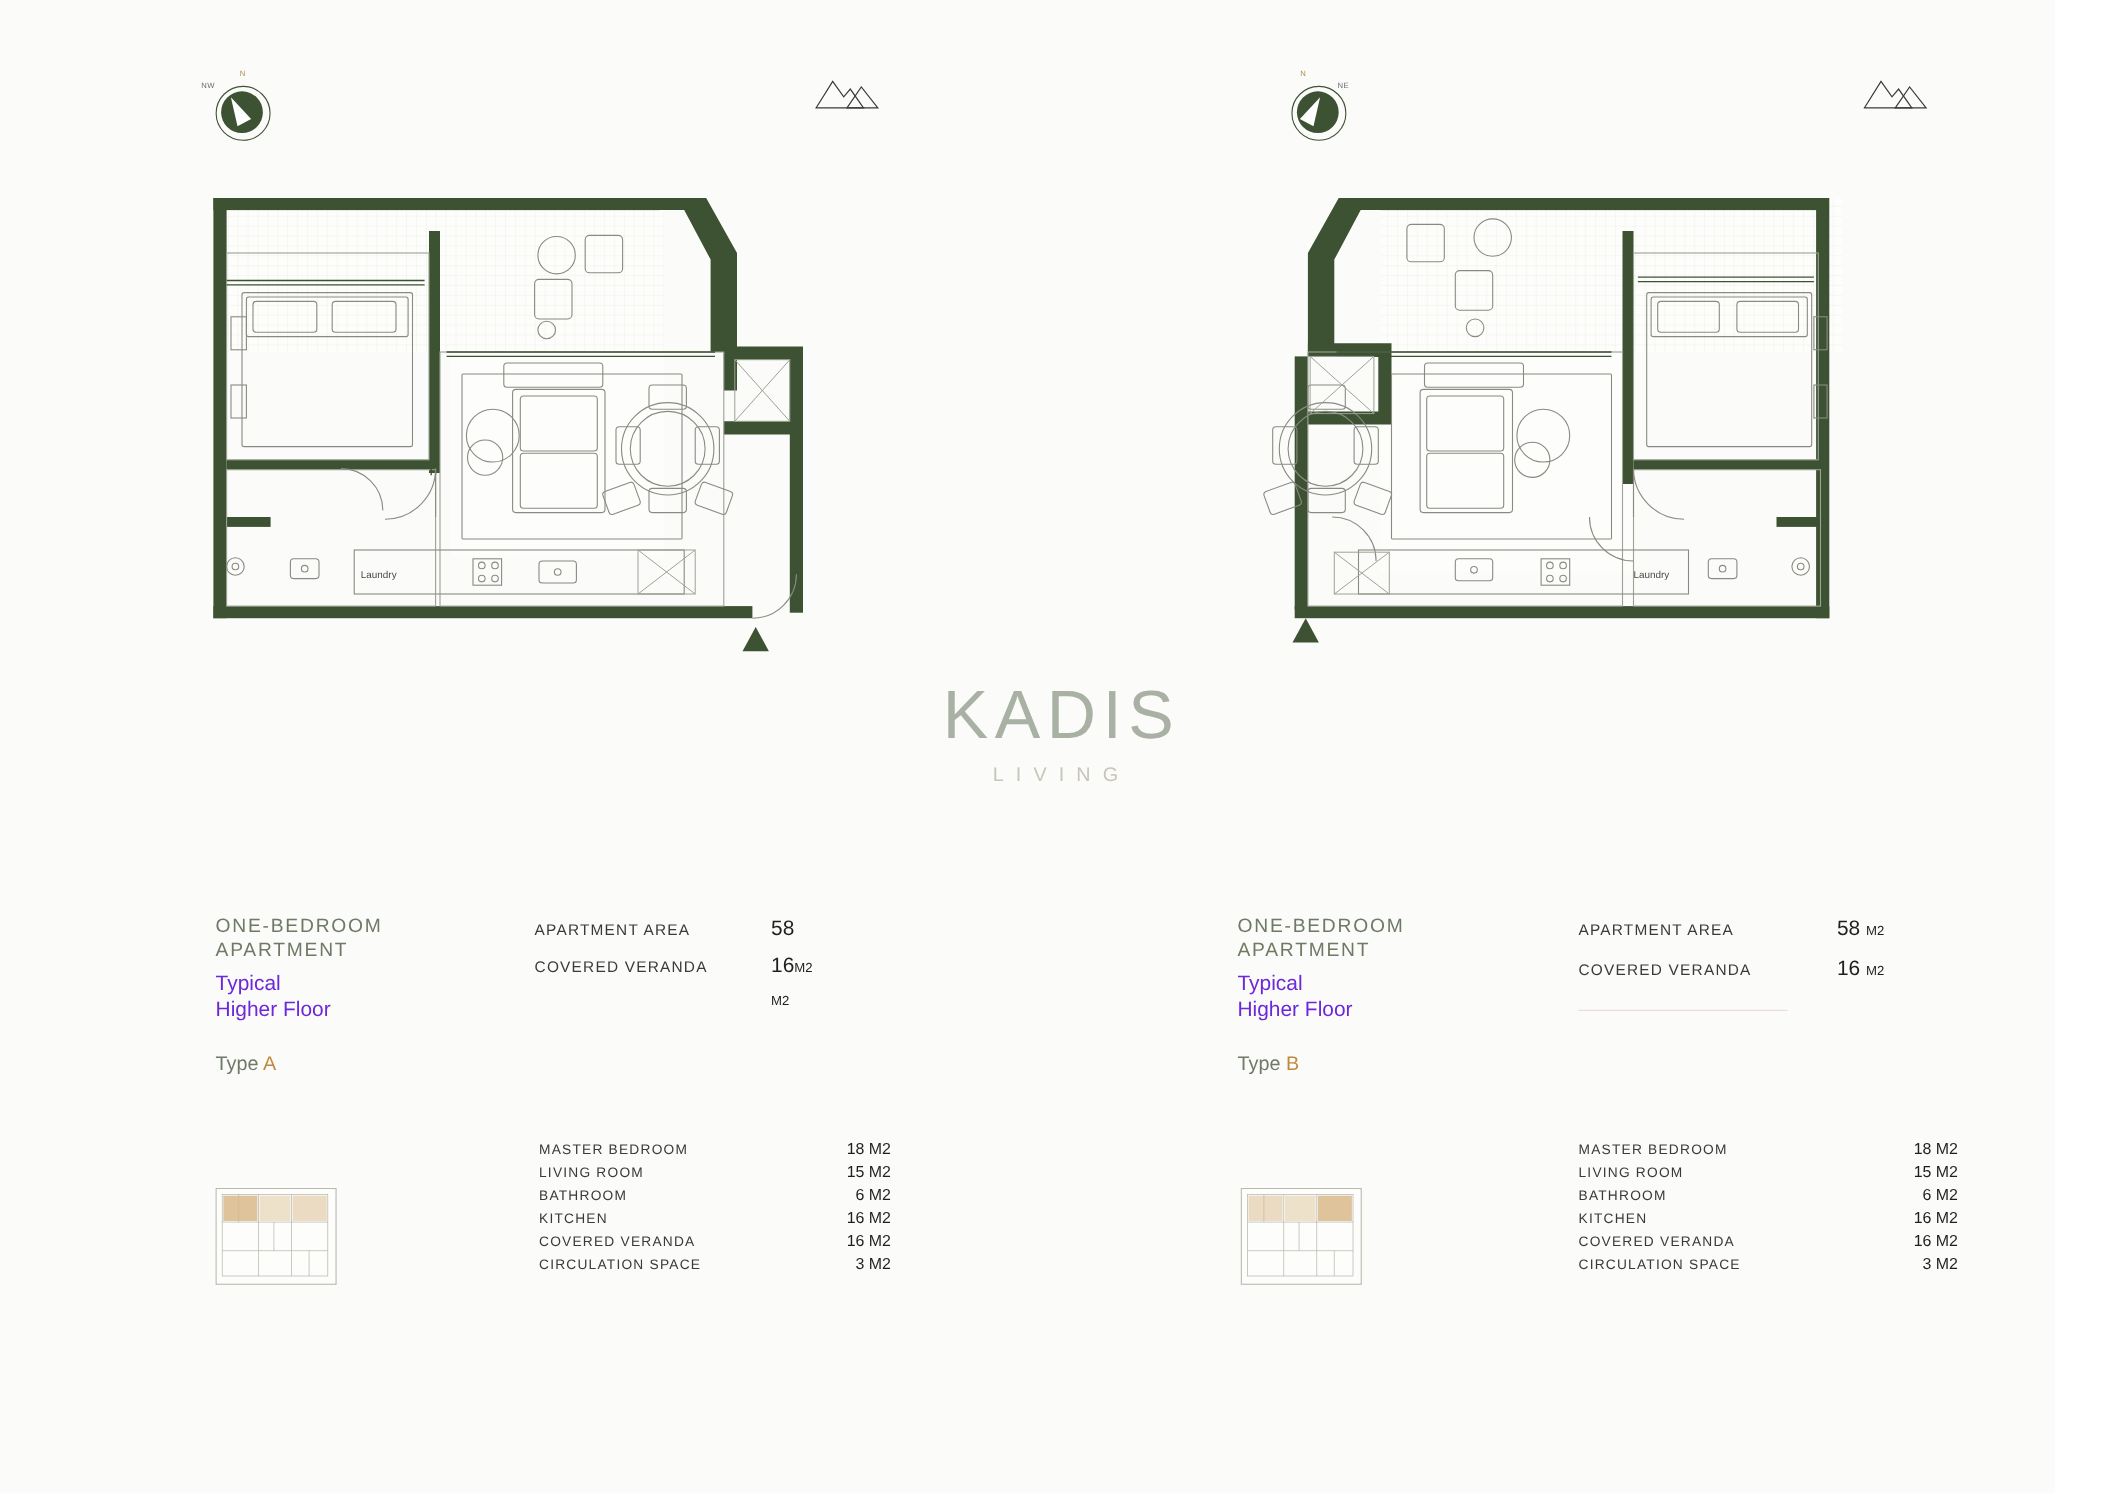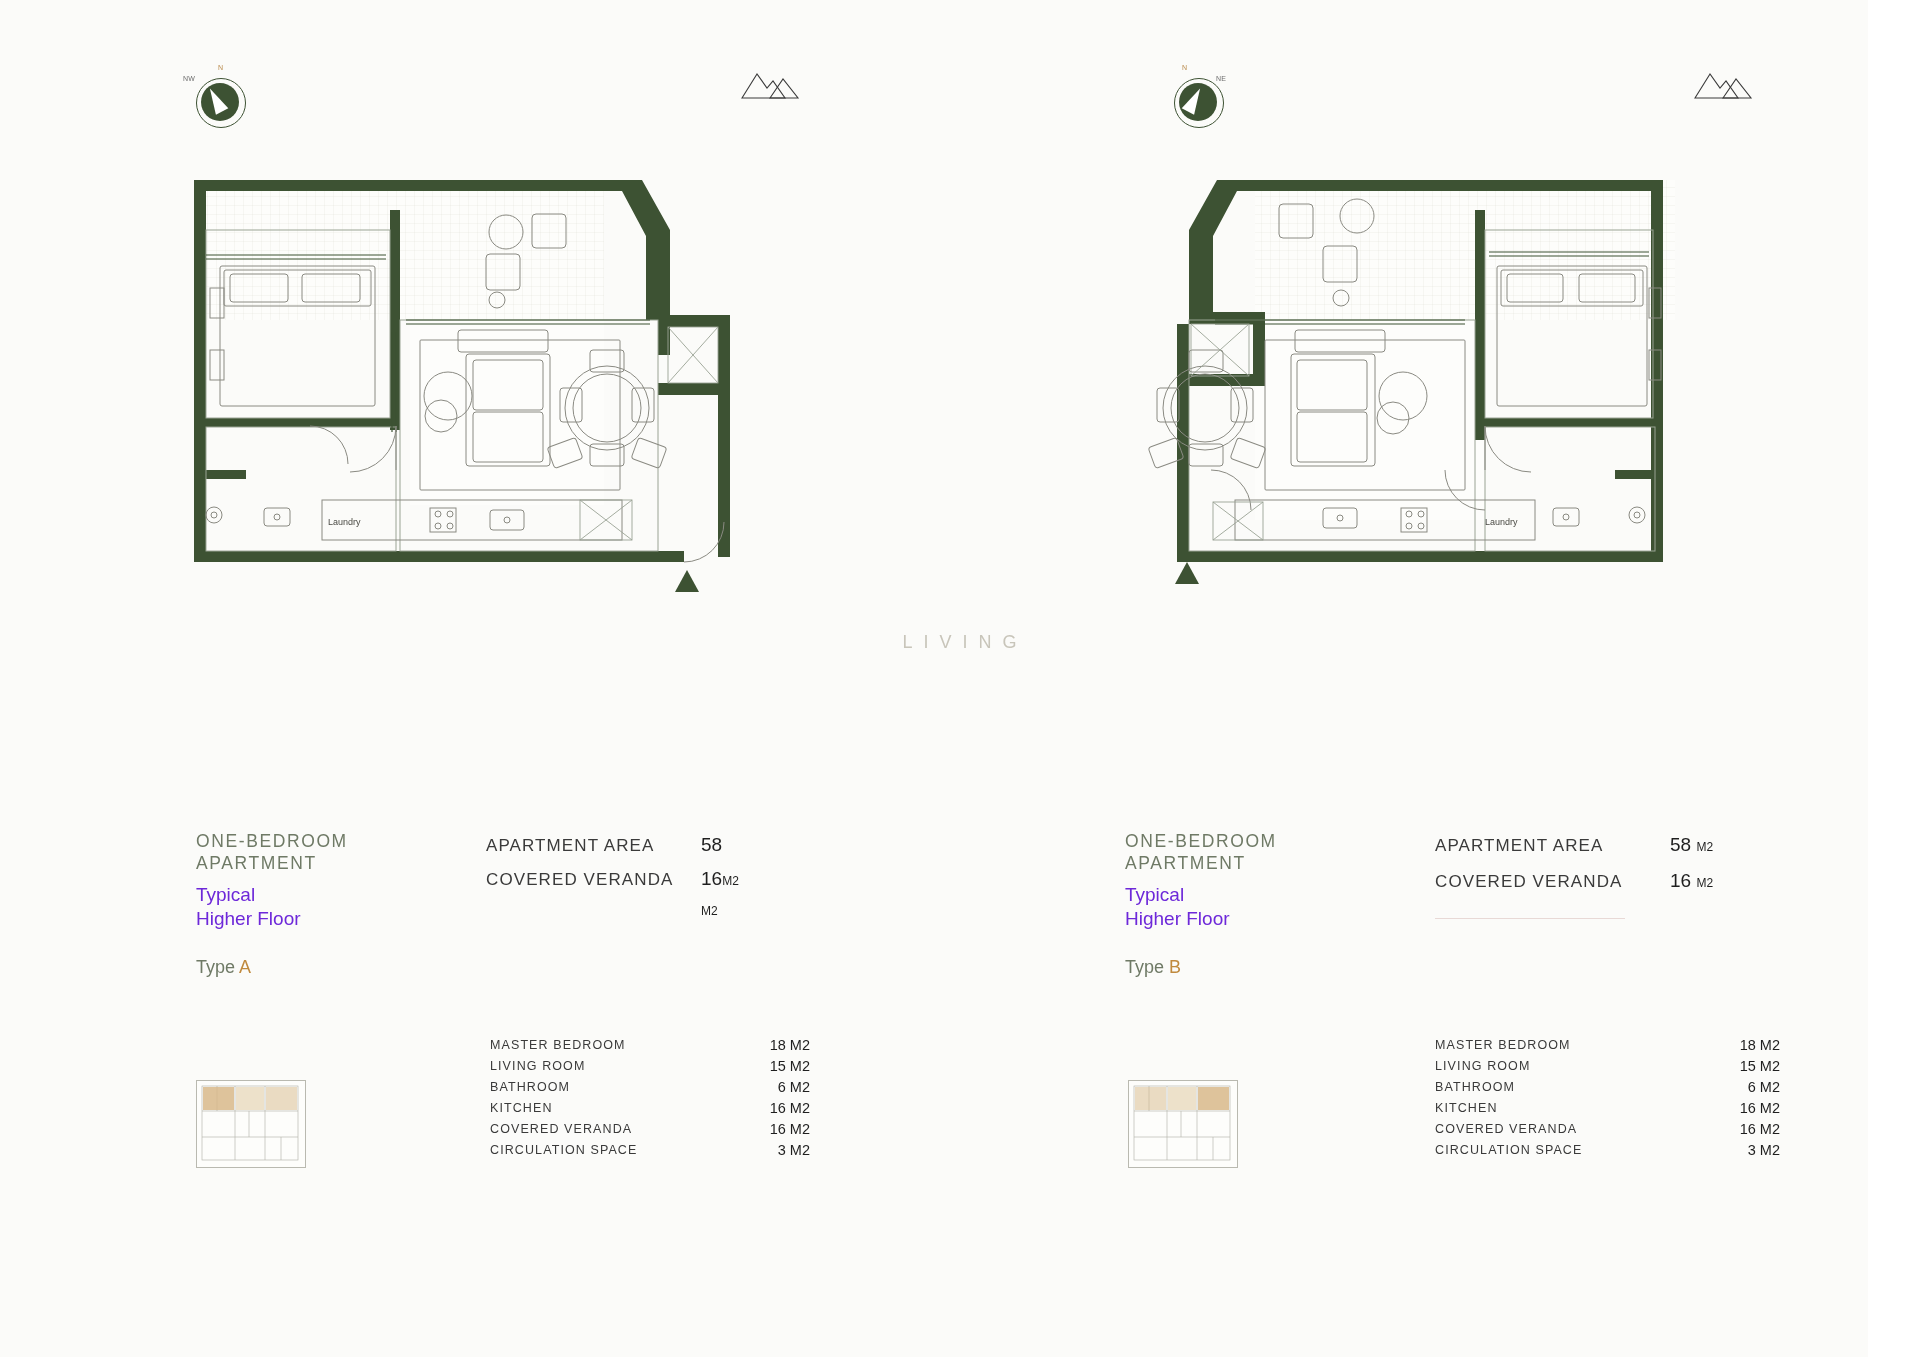--- a/index.html
+++ b/index.html
@@ -114,21 +114,21 @@
     font-size: 18px;
     color: #6f7a66;
   }
   .unit-type .letter { color: #c08a3e; }
 
   .area-row {
     display: flex;
     align-items: baseline;
   }
   .area-label {
-    font-size: 17px;
+    font-size: 14px;
     letter-spacing: 1.1px;
     color: #3a3a3a;
     text-transform: uppercase;
   }
   .area-value {
     font-size: 19px;
     color: #1f1f1f;
     white-space: nowrap;
   }
   .area-value .u { font-size: 12px; }
@@ -429,20 +429,21 @@
           <line x1="118" y1="332" x2="68" y2="370"></line>
       </g>
 
       <text x="340" y="355" font-family="Liberation Sans, sans-serif" font-size="9" fill="#4a4a44">Laundry</text>
 
       <polygon points="42,392 54,414 30,414" fill="#3d5233"></polygon>
     </svg>
   </div>
 
   <div class="logo">
+    <div class="word">KADIS</div>
     <div class="sub">LIVING</div>
   </div>
 
   <div class="info" style="left:196px; top:830px; width:660px;">
     <div style="display:flex;">
       <div style="width:290px;">
         <div class="unit-title">
           <div>ONE-BEDROOM</div>
           <div>APARTMENT</div>
         </div>

